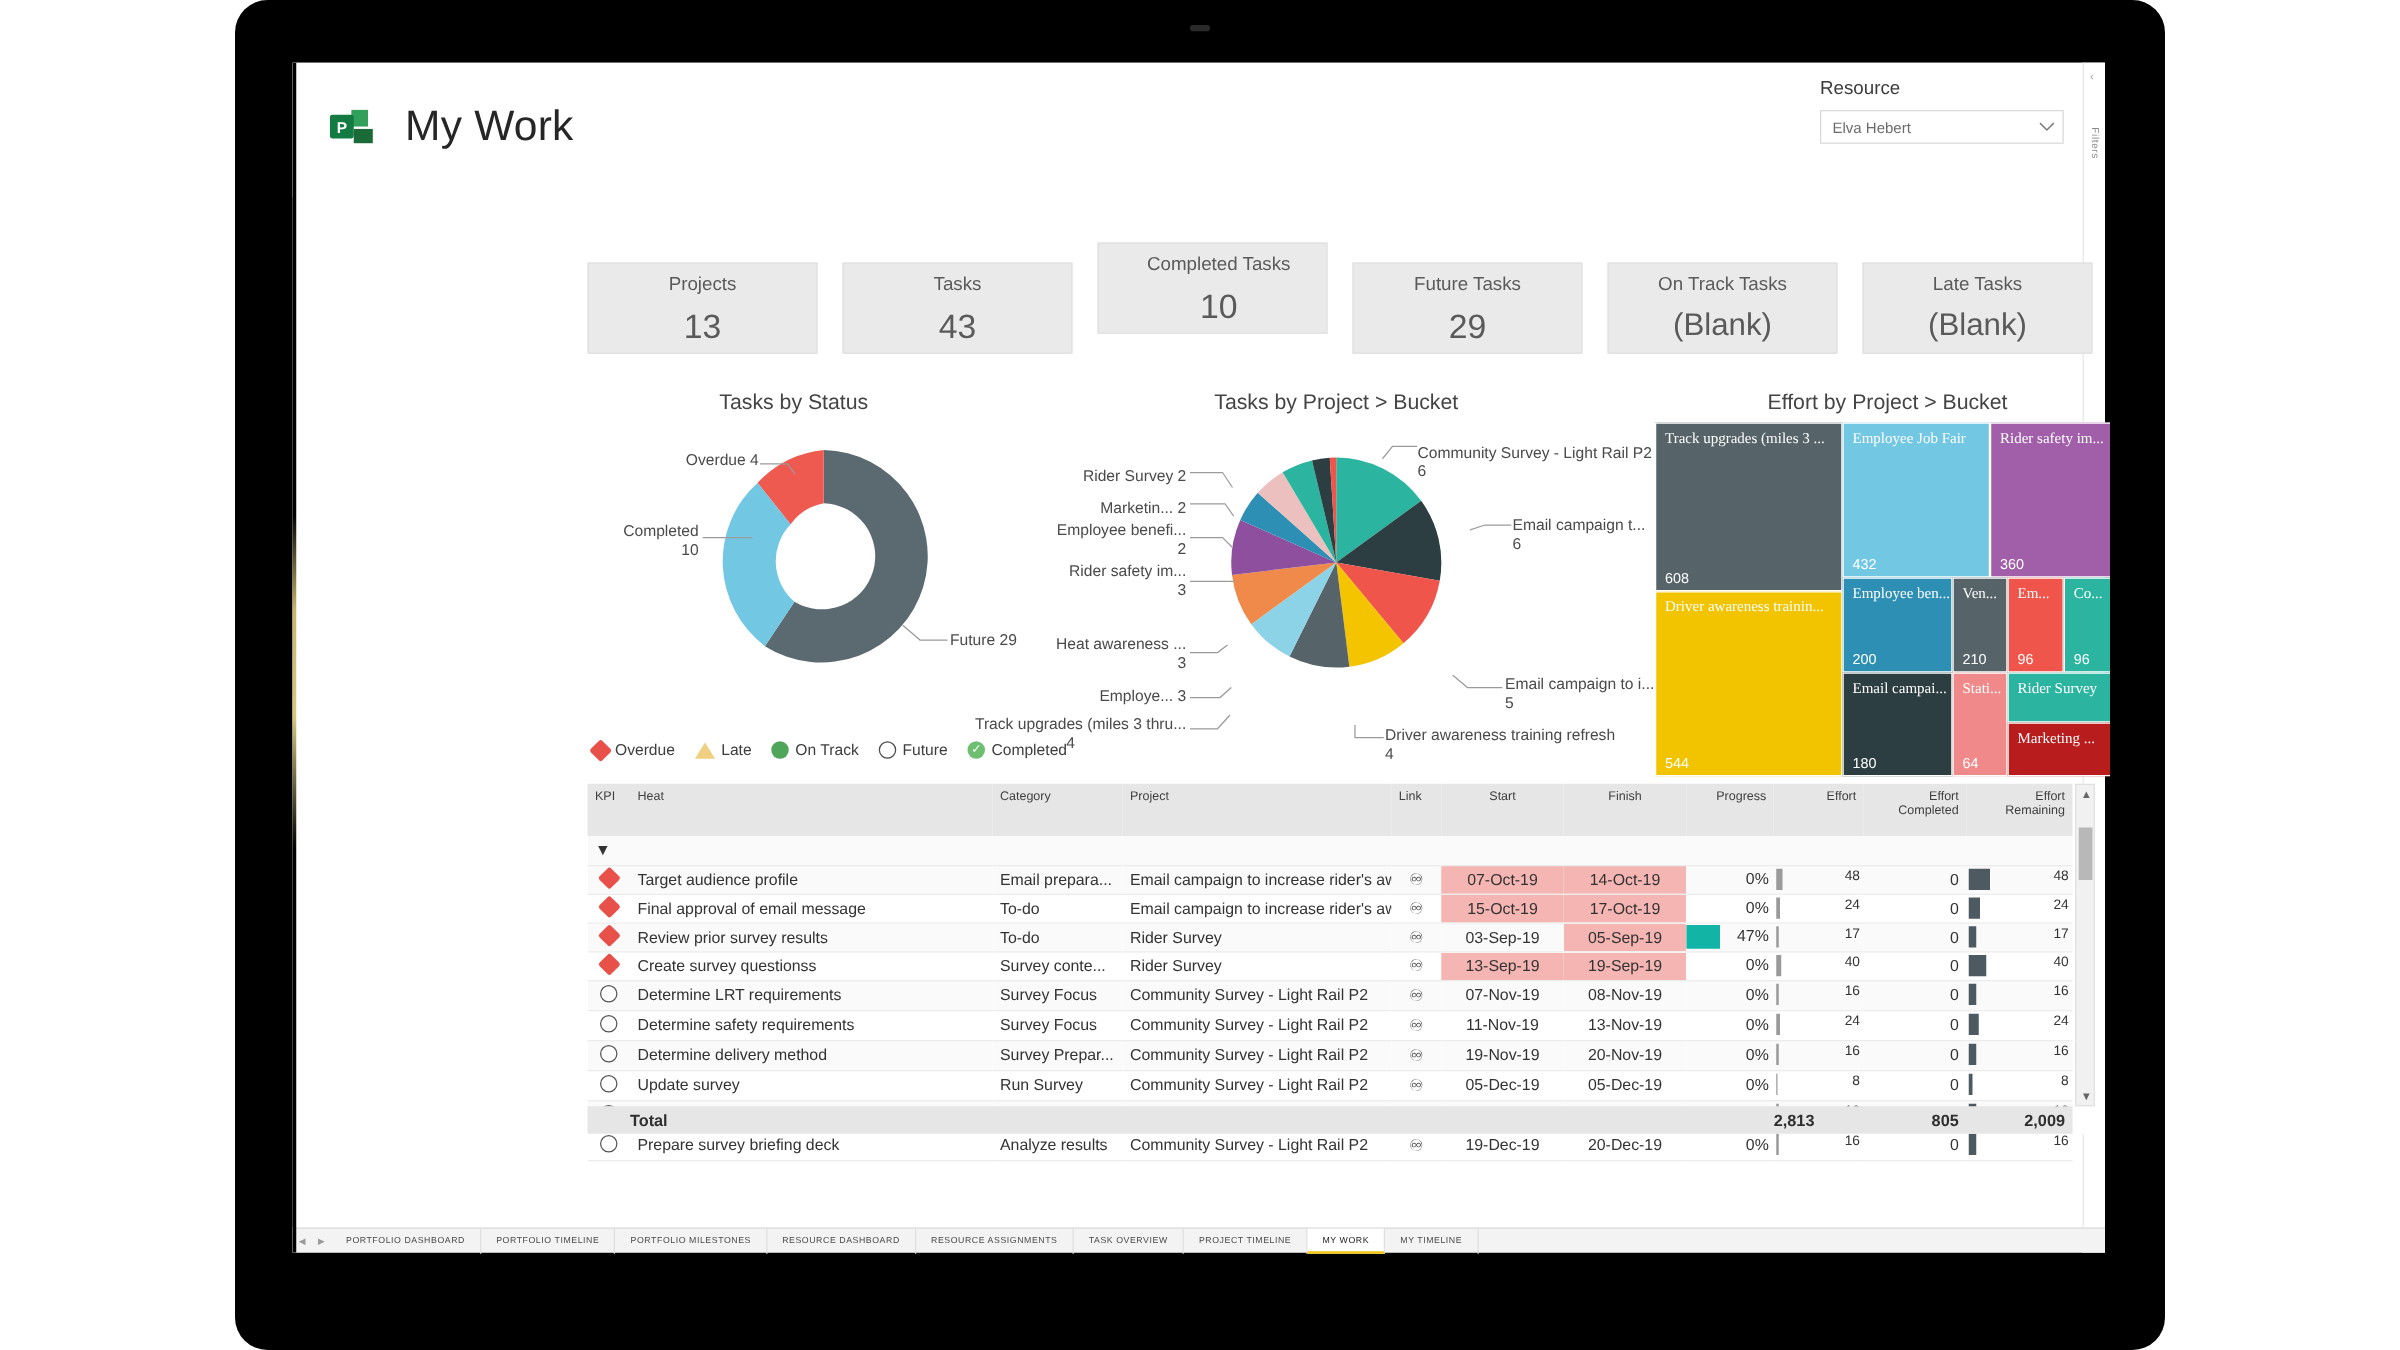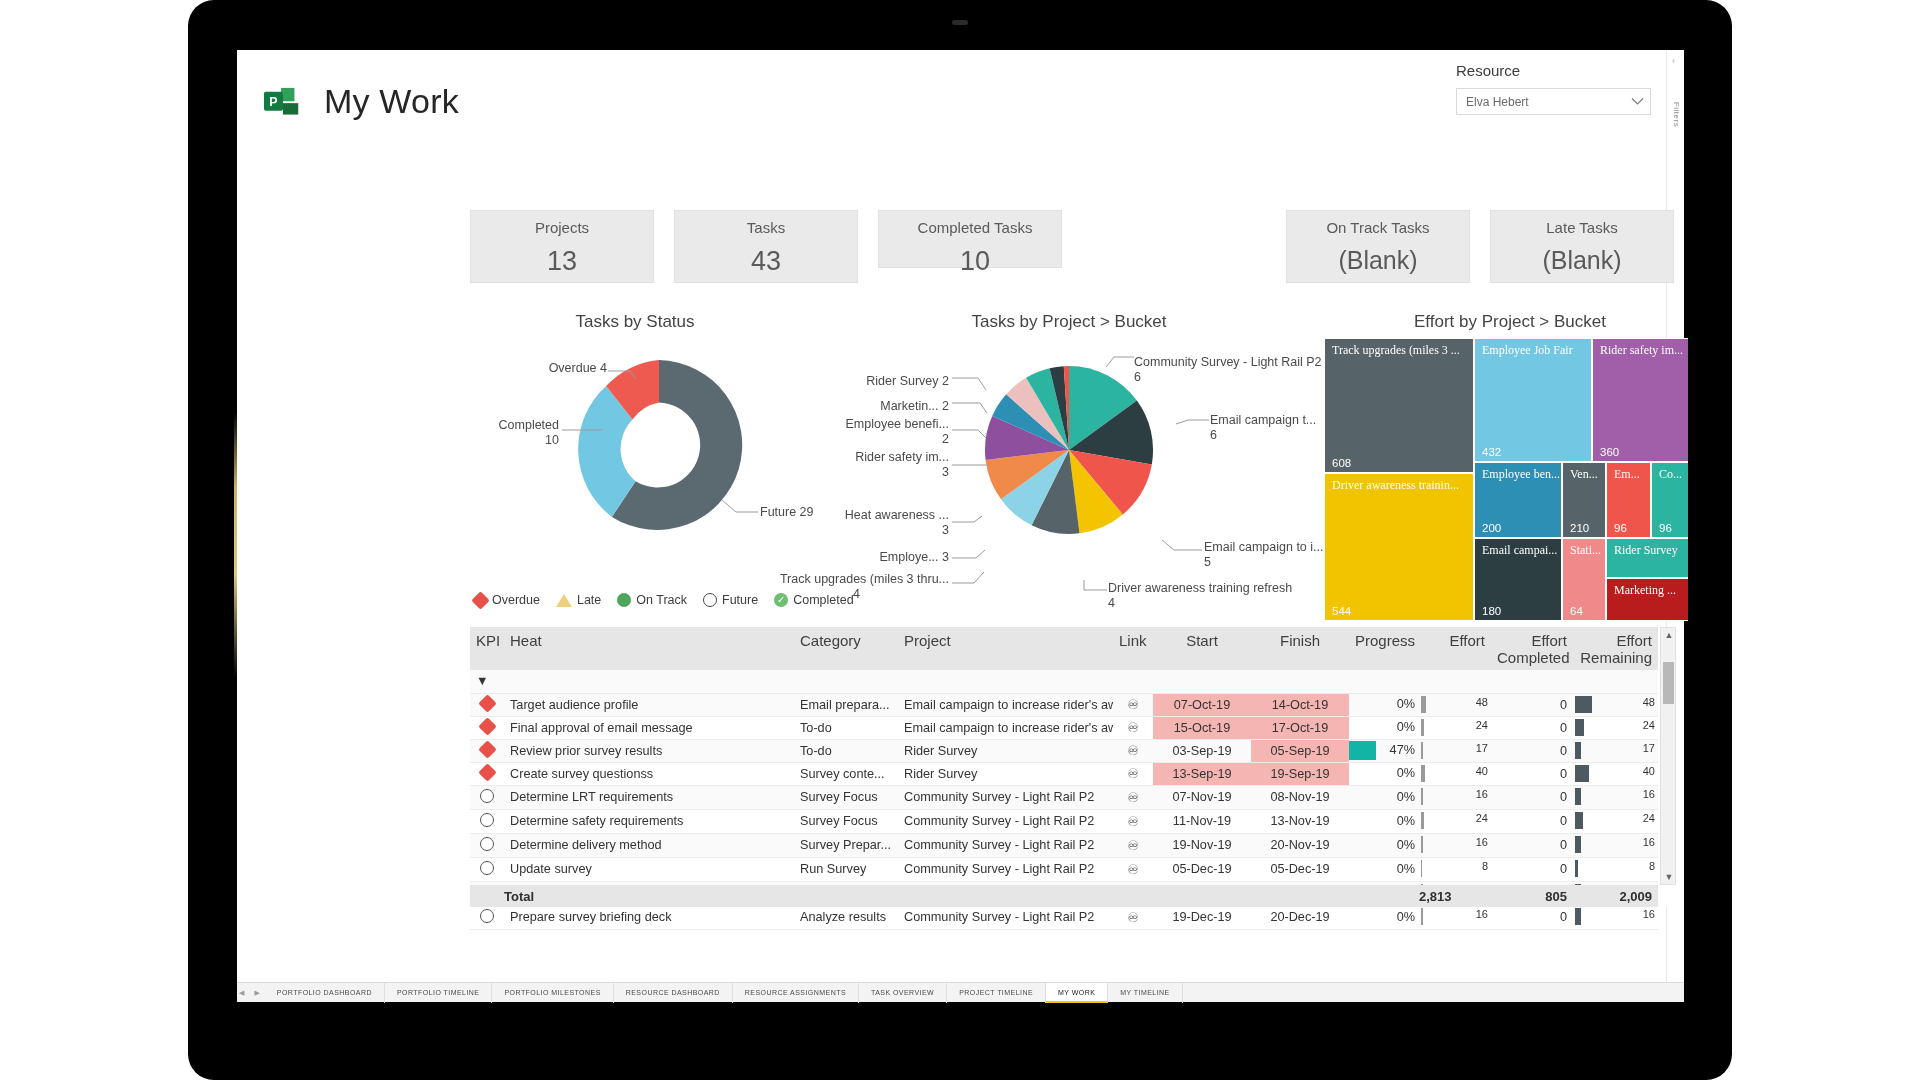--- a/index.html
+++ b/index.html
@@ -133,21 +133,21 @@
   .tm-name { position: absolute; left: 7px; top: 4px; font-size: 12px; white-space: nowrap; font-family: Liberation Serif, serif; }
   .tm-val  { position: absolute; left: 7px; bottom: 3px; font-size: 11.5px; }
 
   
   #table-wrap {
     position: absolute; left: 236px; top: 577px; width: 1206px; height: 280px;
     background: #ffffff;
   }
   table#task-table { width: 1188px; border-collapse: collapse; table-layout: fixed; }
   #task-table thead th {
-    background: #e6e6e6; color: #3f3f3f; font-weight: 400; font-size: 15px;
+    background: #e6e6e6; color: #3f3f3f; font-weight: 400; font-size: 10px;
     text-align: left; padding: 5px 6px 4px 6px; vertical-align: top;
     height: 42px;
   }
   #task-table thead th.num { text-align: right; }
   #task-table thead th.ctr { text-align: center; }
   #task-table tbody td {
     font-size: 12.7px; color: #333; padding: 3px 6px; height: 23px;
     border-bottom: 1px solid #ececec; white-space: nowrap; overflow: hidden;
   }
   #task-table tbody td.num { text-align: right; }
@@ -244,23 +244,27 @@
       </div>
 
       <div class="kpi-card" style="left:236px; top:160px; width:184px; height:73px;">
         <div class="kpi-title">Projects</div>
         <div class="kpi-value">13</div>
       </div>
       <div class="kpi-card" style="left:440px; top:160px; width:184px; height:73px;">
         <div class="kpi-title">Tasks</div>
         <div class="kpi-value">43</div>
       </div>
-      <div class="kpi-card" style="left:644px; top:160px; width:184px; height:58px;padding-left:10px;">
+      <div class="kpi-card" style="left:644px; top:144px; width:184px; height:73px;padding-left:10px;">
         <div class="kpi-title">Completed Tasks</div>
         <div class="kpi-value">10</div>
+      </div>
+      <div class="kpi-card" style="left:848px; top:160px; width:184px; height:73px;">
+        <div class="kpi-title">Future Tasks</div>
+        <div class="kpi-value">29</div>
       </div>
       <div class="kpi-card" style="left:1052px; top:160px; width:184px; height:73px;">
         <div class="kpi-title">On Track Tasks</div>
         <div class="kpi-value blank">(Blank)</div>
       </div>
       <div class="kpi-card" style="left:1256px; top:160px; width:184px; height:73px;">
         <div class="kpi-title">Late Tasks</div>
         <div class="kpi-value blank">(Blank)</div>
       </div>
 

